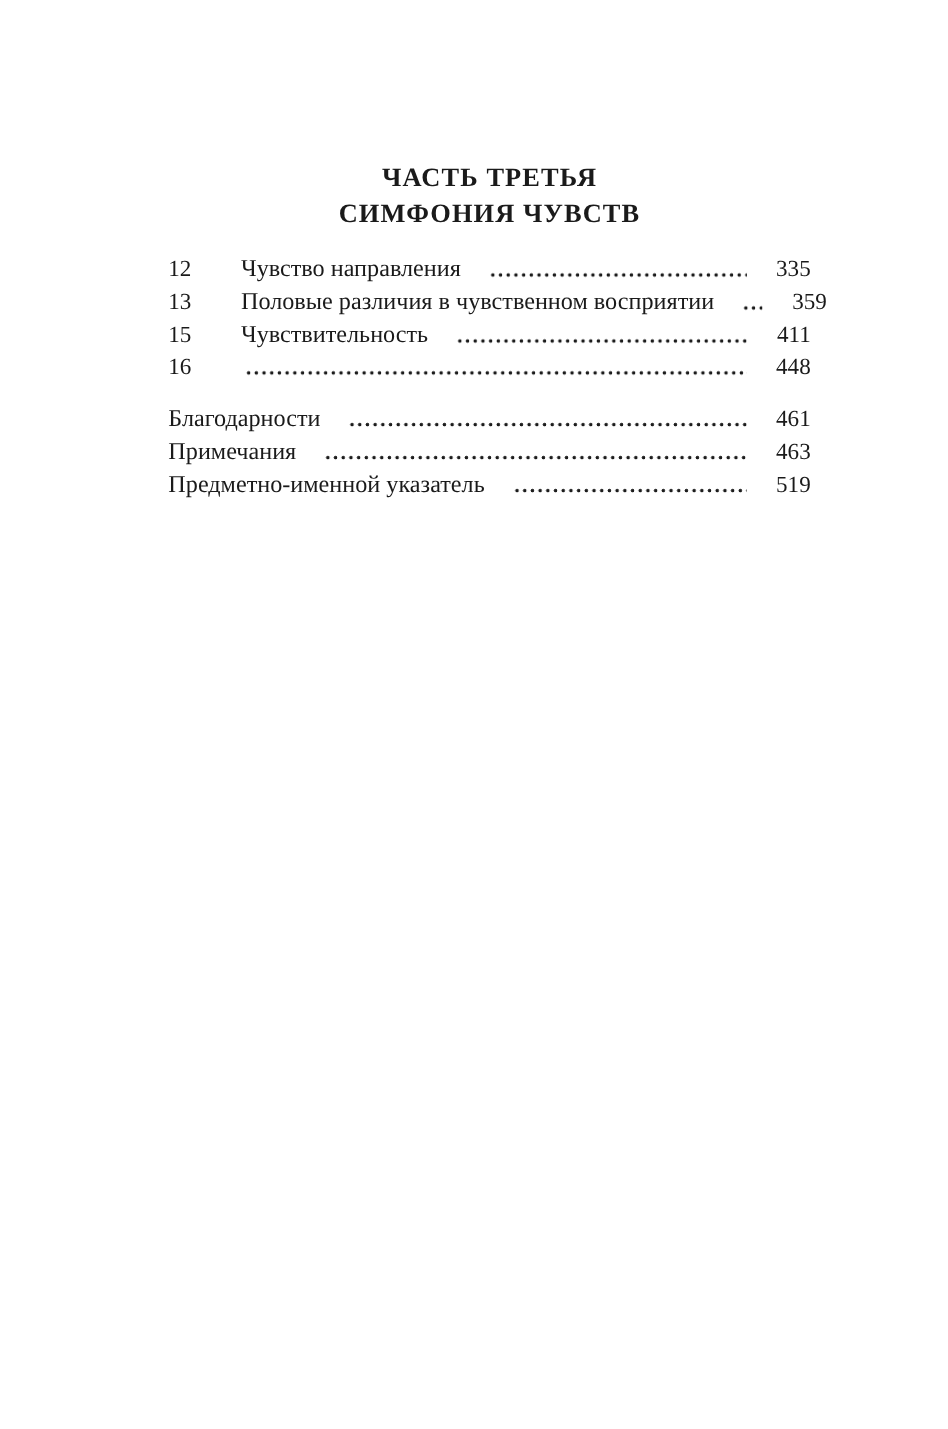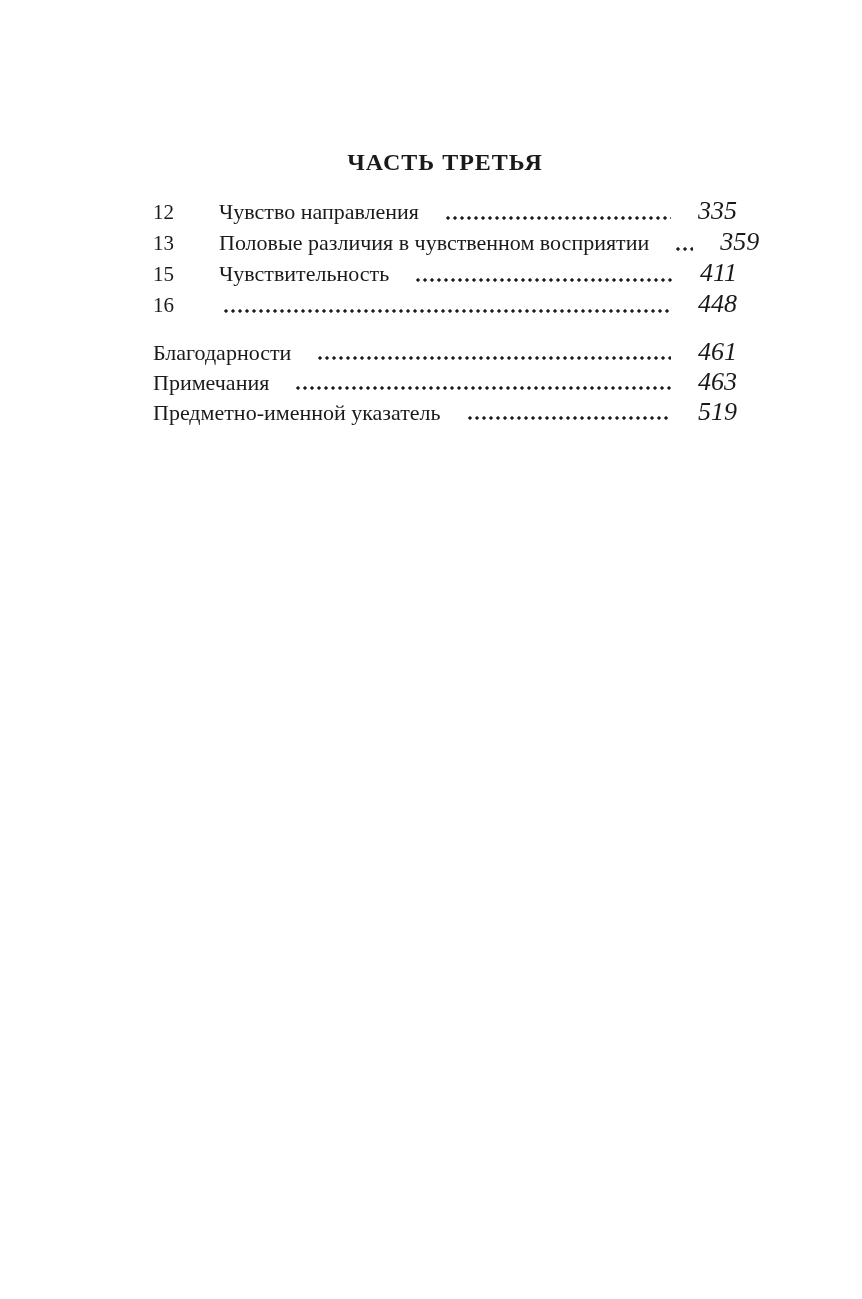--- a/index.html
+++ b/index.html
@@ -54,36 +54,36 @@
     min-width: 18px;
     align-self: flex-end;
     height: 8px;
     margin: 0 5px 5px 4px;
     background-image: radial-gradient(circle at 3px 4px, #1c1c1c 1.4px, transparent 1.9px);
     background-size: 7px 8px;
     background-repeat: repeat-x;
   }
   .page-num {
     flex: 0 0 auto;
-    font-size: 26px;
+    font-size: 21px;
     text-align: center;
-    font-style: italic;
   }
   .back-matter {
     margin-top: 17px;
   }
 </style>
 </head>
 <body>
 
 <div class="page">
   <div class="content">
 
     <div class="part-heading">
       <div>ЧАСТЬ ТРЕТЬЯ</div>
+      <div>СИМФОНИЯ ЧУВСТВ</div>
     </div>
 
     <div class="toc chapter-list">
       <div class="toc-row">
         <span class="chapter-num">12</span>
         <span class="entry-title">Чувство направления</span>
         <span class="dot-leader"></span>
         <span class="page-num">335</span>
       </div>
       <div class="toc-row">

